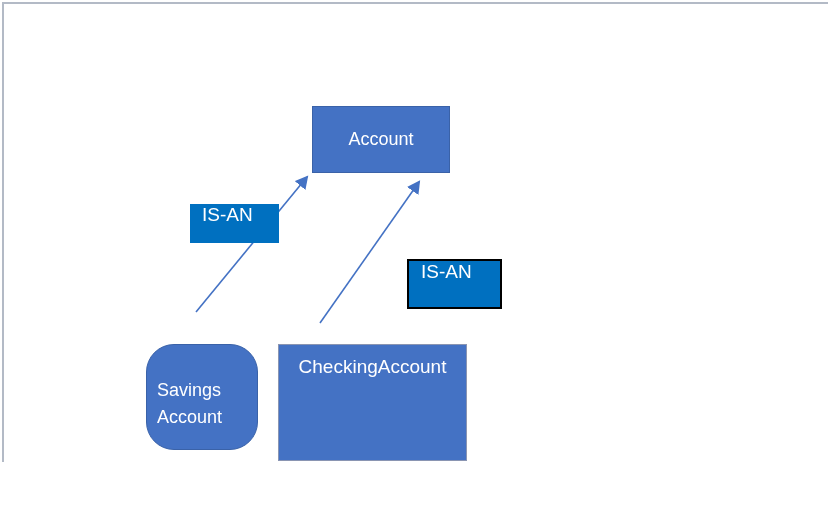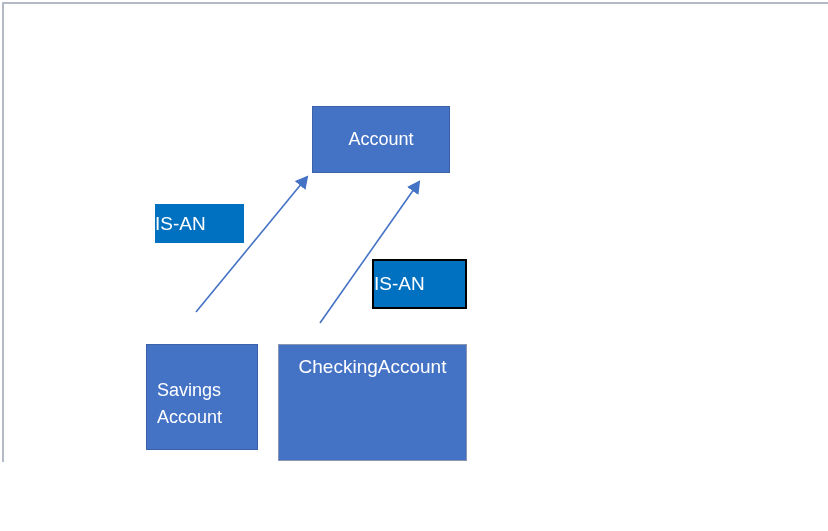--- a/index.html
+++ b/index.html
@@ -45,20 +45,21 @@
     font-size: 18px;
   }
   .node-savings {
     left: 146px; top: 344px;
     width: 112px; height: 106px;
     flex-direction: column;
     justify-content: center;
     padding: 20px 6px 6px 10px;
     font-size: 18px;
     line-height: 27px;
+    border-radius: 28px;
   }
   .node-checking {
     left: 278px; top: 344px;
     width: 189px; height: 117px;
     flex-direction: row;
     border-color: #8a95b2;
   }
   .checking-titlebar {
     height: 34px;
     border-bottom: 1px solid #a8bee8;
@@ -70,23 +71,23 @@
     padding-top: 11px;
     font-size: 19px;
   }
   
   .relation-label {
     position: absolute;
     background: #0070c0;
     color: #ffffff;
     box-sizing: border-box;
     display: flex;
-    align-items: center;
-    padding-left: 0;
+    padding-left: 12px;
     font-size: 19px;
+    margin-left: 35px;
   }
   .relation-left {
     left: 155px; top: 204px;
     width: 89px; height: 39px;
   }
   .relation-right {
     left: 372px; top: 259px;
     width: 95px; height: 50px;
     border: 2px solid #000000;
   }

